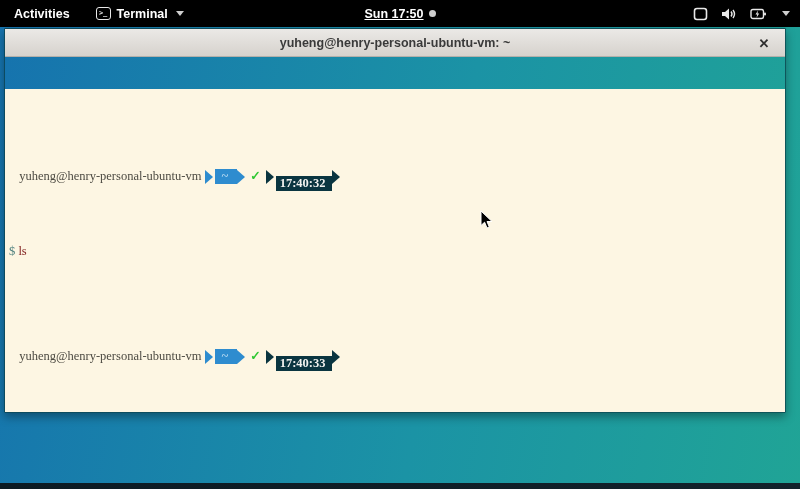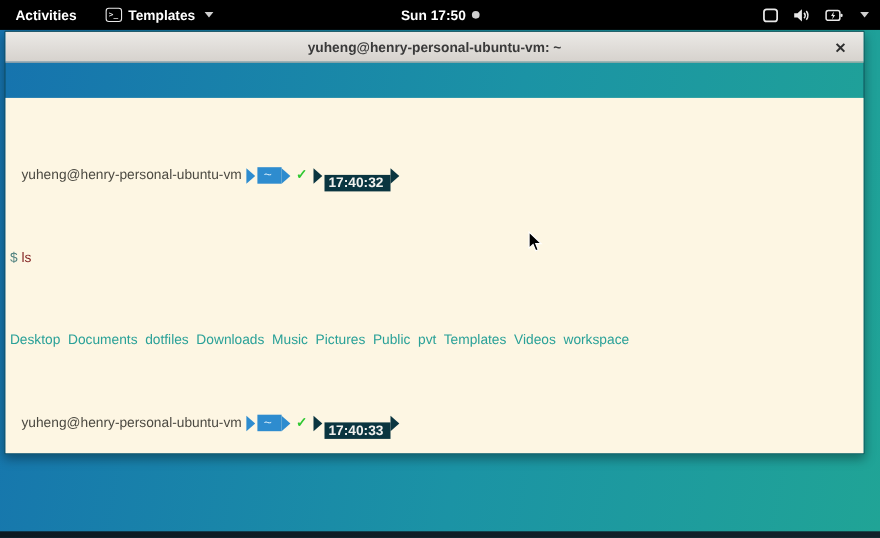--- a/index.html
+++ b/index.html
@@ -27,21 +27,21 @@
   .term-glyph {
     display:inline-flex; align-items:center; justify-content:center;
     width:15px; height:13px; border:1px solid #e8e8e8; border-radius:3px;
     font-size:7px; font-weight:bold; letter-spacing:0; color:#e8e8e8;
     font-family:"DejaVu Sans Mono", monospace; line-height:1;
   }
   .caret-down {
     width:0; height:0; border-left:4px solid transparent; border-right:4px solid transparent;
     border-top:5px solid #cfcfcf; display:inline-block; margin-left:2px;
   }
-  .tb-center { display:flex; align-items:center; gap:5px; }
+  .tb-center { display:flex; align-items:center; gap:5px;text-decoration:underline; }
   .rec-dot { width:7px; height:7px; border-radius:50%; background:#cfcfcf; display:inline-block; }
   .tb-right { flex:1; display:flex; justify-content:flex-end; align-items:center; gap:13px; padding-right:10px; }
   .tb-right svg { display:block; }
 
   
   .window {
     position:absolute; left:4px; top:28px; width:782px; height:385px;
     border:1px solid rgba(10,60,70,.75); border-radius:1px;
     box-shadow:0 4px 10px rgba(0,0,0,.35);
     display:flex; flex-direction:column; z-index:10;gap:32px;
@@ -51,22 +51,22 @@
     border-bottom:1px solid #b4b0aa;
     display:flex; align-items:center; justify-content:center; position:relative;
     font-size:12.5px; font-weight:bold; color:#3a3a3a;
   }
   .close-btn {
     position:absolute; right:12px; top:5px; width:18px; height:18px;
     display:flex; align-items:center; justify-content:center;
     color:#2e2e2e; font-size:13px; font-weight:bold; cursor:default;
   }
   .term-body {
-    flex:1; background:#fdf6e3; padding:3px 0 0 0;
-    font-family:Liberation Sans, sans-serif; font-size:12.5px; line-height:15px;
+    flex:1; background:#fdf6e3; padding:20px 0 0 0;
+    font-family:Liberation Serif, serif; font-size:12.5px; line-height:15px;
     color:#4c4a42; white-space:pre; overflow:hidden;
   }
   .tline { display:flex; align-items:center; height:15px; }
   .p-user { color:#4c4a42; padding-left:11px; }
 
   
   .seg { display:flex; align-items:center; height:15px; }
   .tri { width:0; height:0; border-top:7.5px solid transparent; border-bottom:7.5px solid transparent; }
   .tri-blue  { border-left:8px solid #2e8ccf; }
   .tri-dark  { border-left:8px solid #0a3540; }
@@ -87,21 +87,21 @@
 
 <div class="desktop"></div>
 
 <div class="topbar">
   <div class="tb-left">
     <div class="tb-item">
       <span>Activities</span>
     </div>
     <div class="tb-item">
       <span class="term-glyph">&gt;_</span>
-      <span>Templates</span>
+      <span>Terminal</span>
       <span class="caret-down"></span>
     </div>
   </div>
   <div class="tb-center">
     <span>Sun 17:50</span>
     <span class="rec-dot"></span>
   </div>
   <div class="tb-right">
     <svg width="15" height="14" viewBox="0 0 15 14">
       <rect x="1.5" y="1.5" width="12" height="11" rx="2.5" fill="none" stroke="#e8e8e8" stroke-width="1.6"></rect>
@@ -145,21 +145,20 @@
     </div>
 
     
     <div class="tline">
       <span class="dollar">$</span>
       <span> </span>
       <span class="cmd">ls</span>
     </div>
 
     
-    <div class="tline dirs">Desktop  Documents  dotfiles  Downloads  Music  Pictures  Public  pvt  Templates  Videos  workspace</div>
 
     
     <div class="tline">
       <span class="p-user"> yuheng@henry-personal-ubuntu-vm</span>
       <span class="gap4"></span>
       <span class="seg">
         <span class="tri tri-blue"></span><span class="gap2"></span>
         <span class="seg-blue">~</span>
         <span class="tri tri-blue"></span>
       </span>

